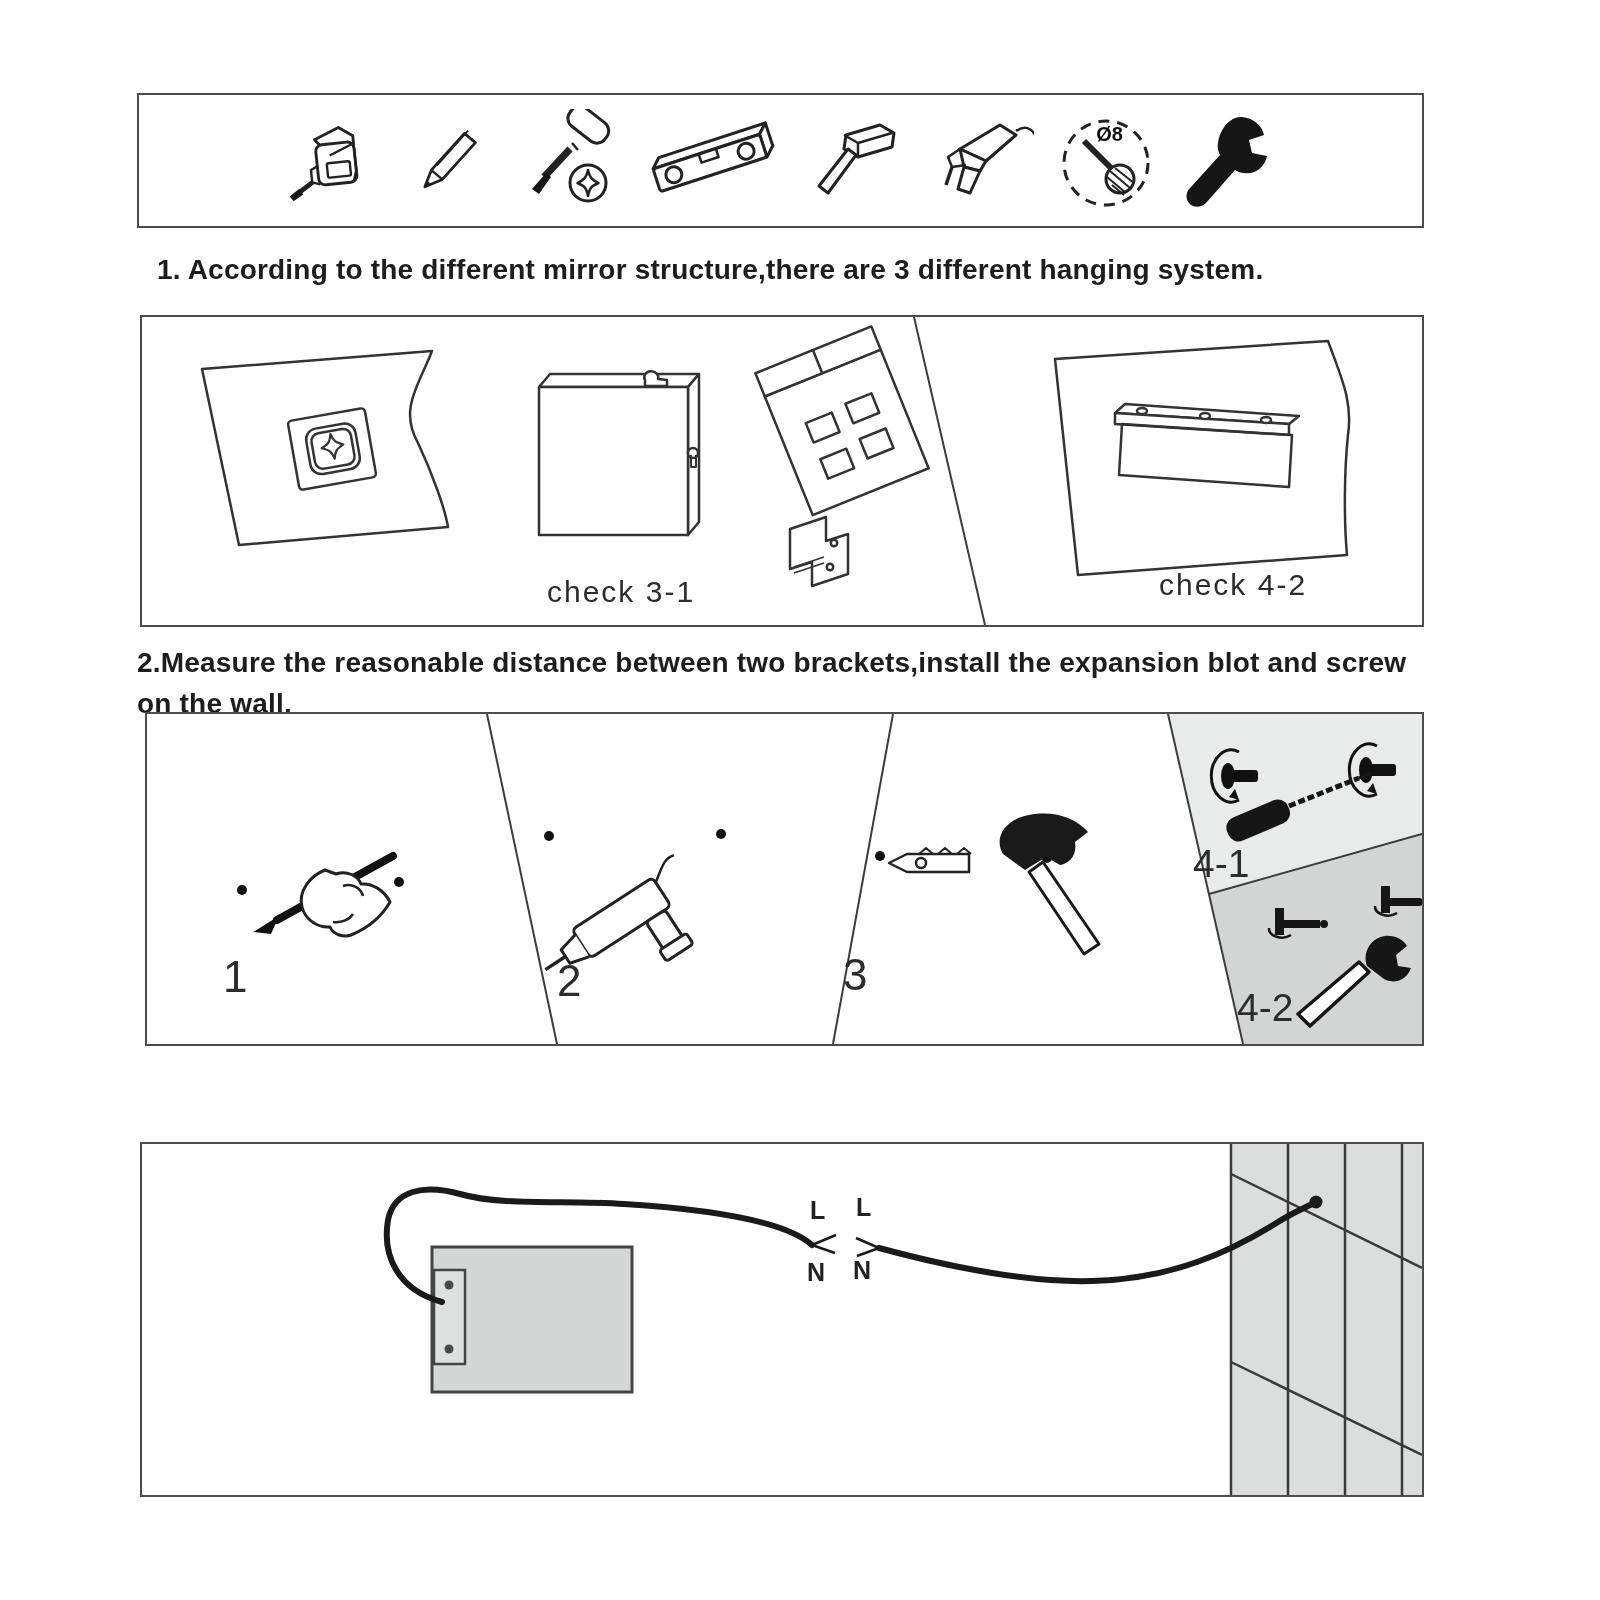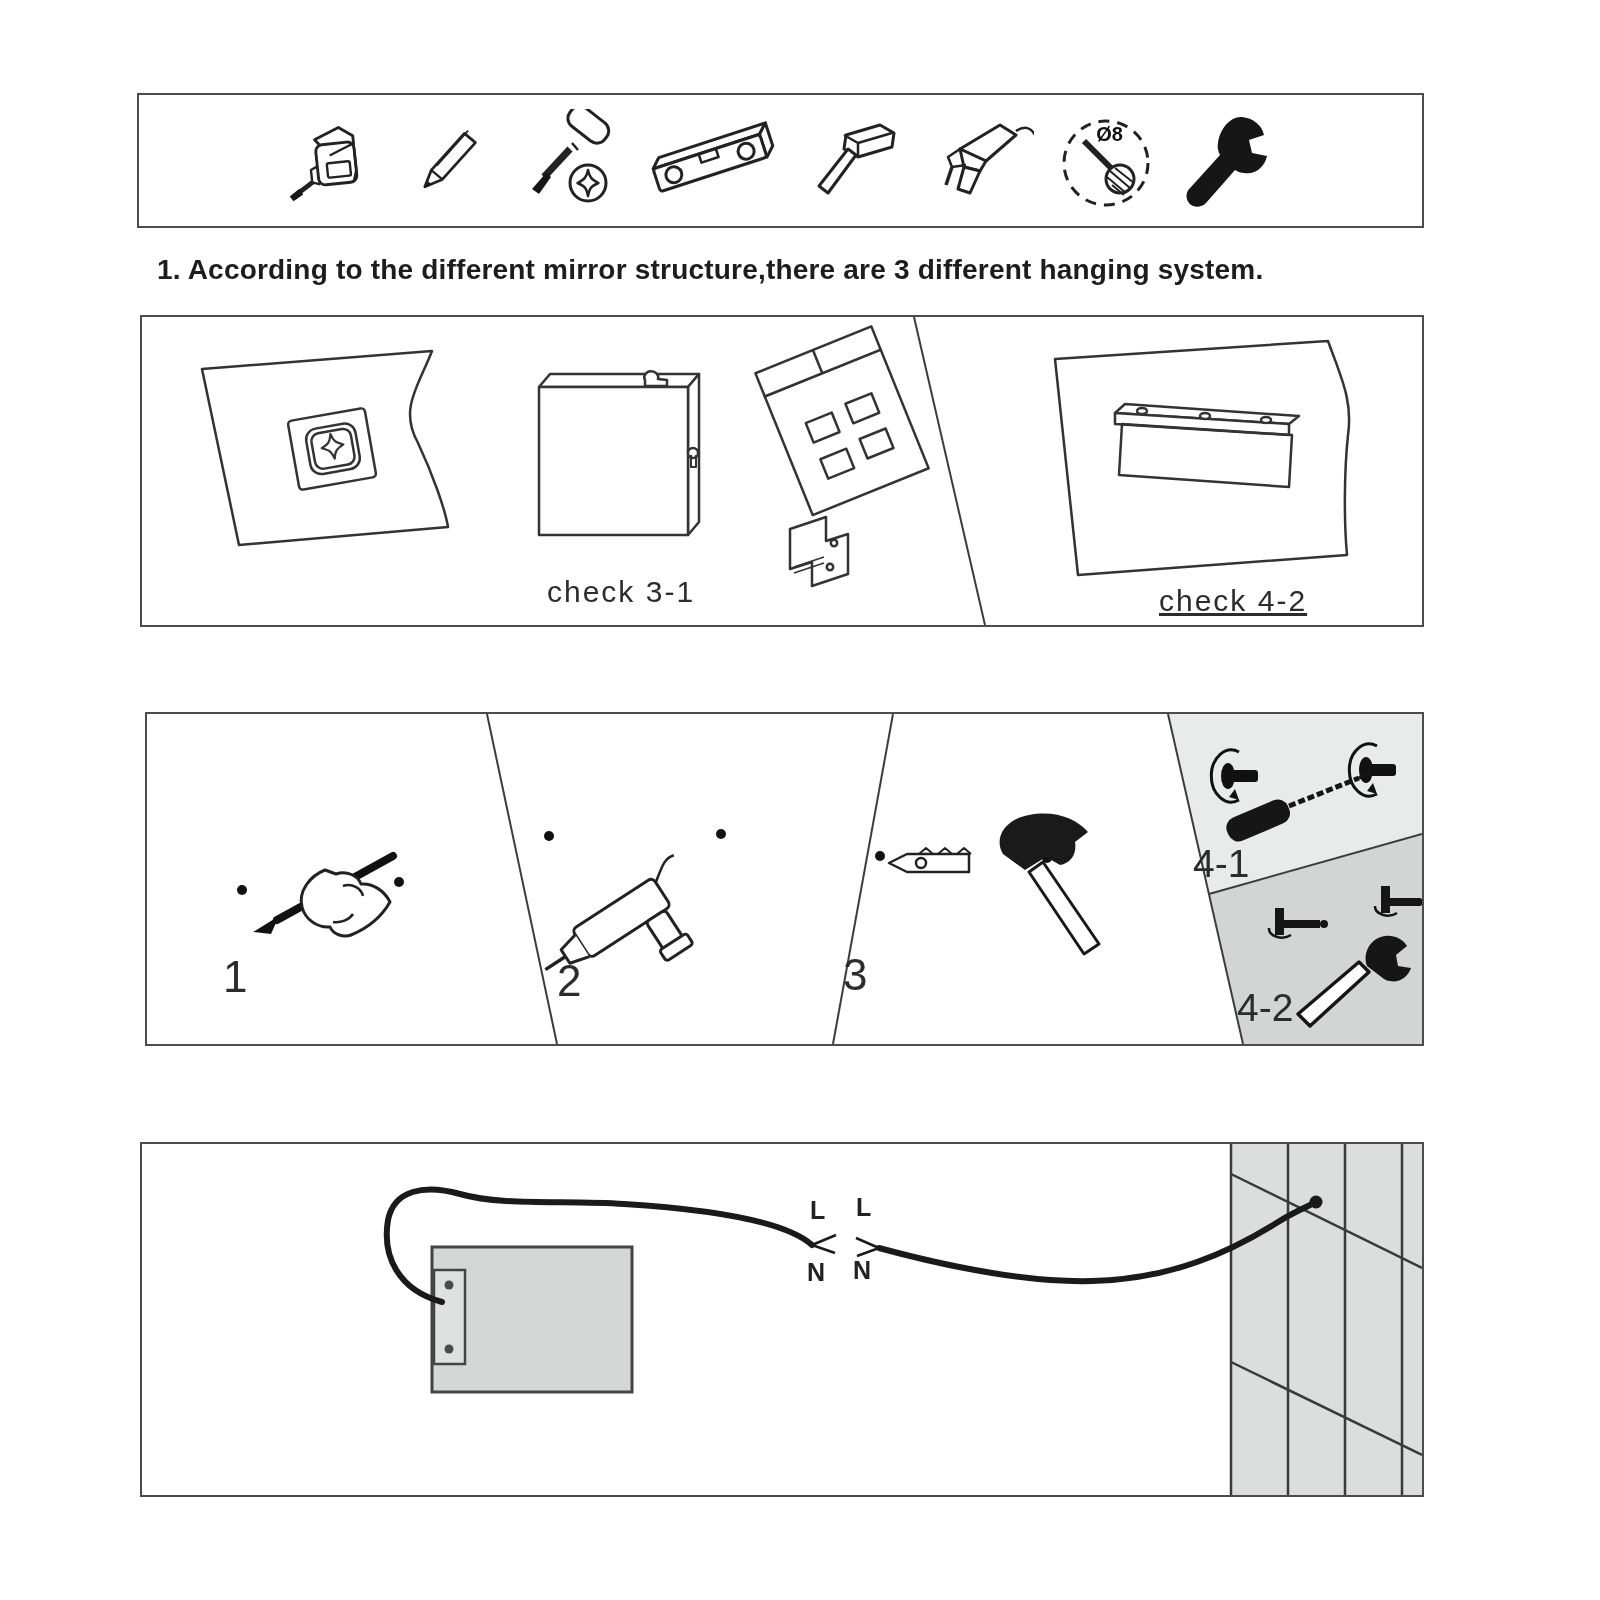--- a/index.html
+++ b/index.html
@@ -178,23 +178,24 @@
         <path d="M913,42 L1186,24 C1199,60 1211,84 1206,118 C1202,156 1202,205 1205,238 L936,258 Z"></path>
         <path d="M973,96 L983,87 L1157,99 L1147,107 Z"></path>
         <path d="M973,96 L1147,107 L1147,118 L973,107 Z"></path>
         <path d="M980,107 L1150,118 L1147,170 L977,158 Z" fill="none"></path>
         <ellipse cx="1000" cy="94" rx="5" ry="3"></ellipse>
         <ellipse cx="1063" cy="99" rx="5" ry="3"></ellipse>
         <ellipse cx="1124" cy="103" rx="5" ry="3"></ellipse>
       </g>
     </svg>
     <span class="lbl check-lbl" style="left:405px; top:258px;">check 3-1</span>
-    <span class="lbl check-lbl" style="left:1017px; top:267px;text-decoration:underline;">check 4-2</span>
+    <span class="lbl check-lbl" style="left:1017px; top:251px;">check 4-2</span>
   </div>
 
+  <div class="step-text" style="left:137px; top:643px; width:1310px;">2.Measure the reasonable distance between two brackets,install the expansion blot and screw on the wall.</div>
 
   <div class="panel" style="left:145px; top:712px; width:1279px; height:334px;">
     <svg width="1275" height="330" viewBox="0 0 1275 330">
 
       <polygon points="1021,0 1275,0 1275,120 1062,180" fill="#e9eaea"></polygon>
       <polygon points="1062,180 1275,120 1275,330 1096,330" fill="#d3d5d5"></polygon>
 
       <g stroke="#3c3c3c" stroke-width="2">
         <line x1="340" y1="0" x2="410" y2="330"></line>
         <line x1="746" y1="0" x2="686" y2="330"></line>

